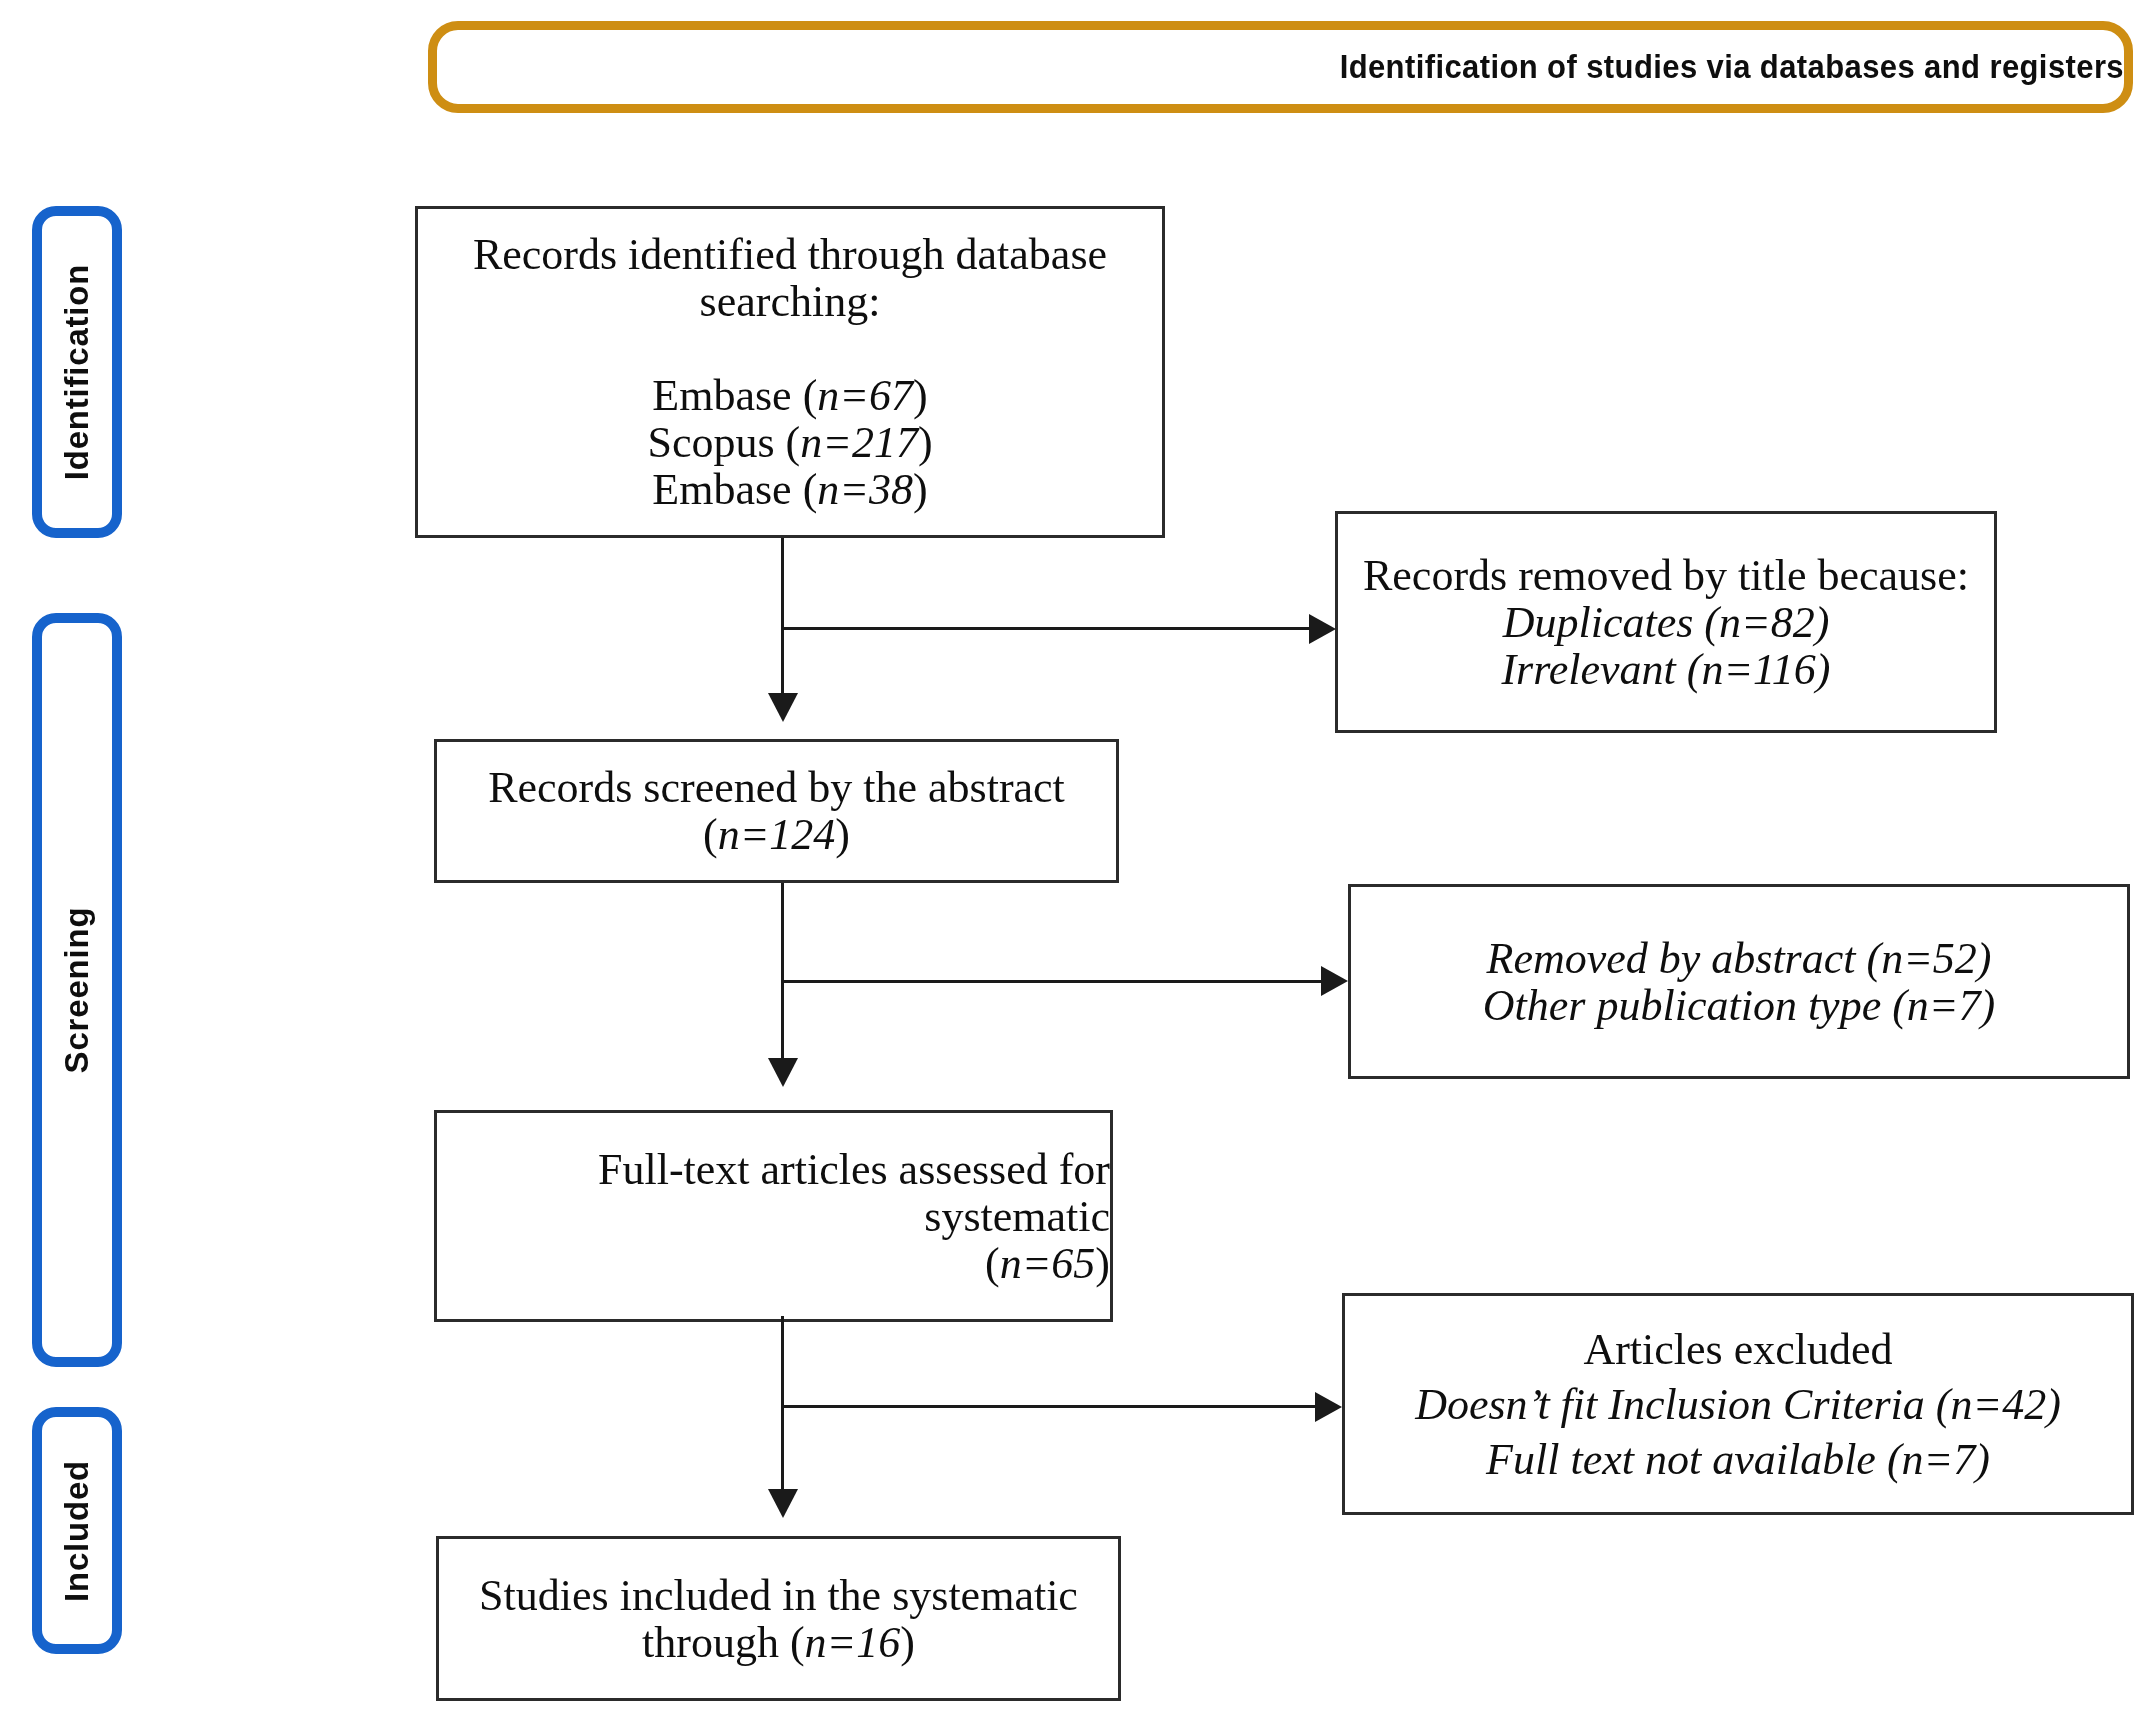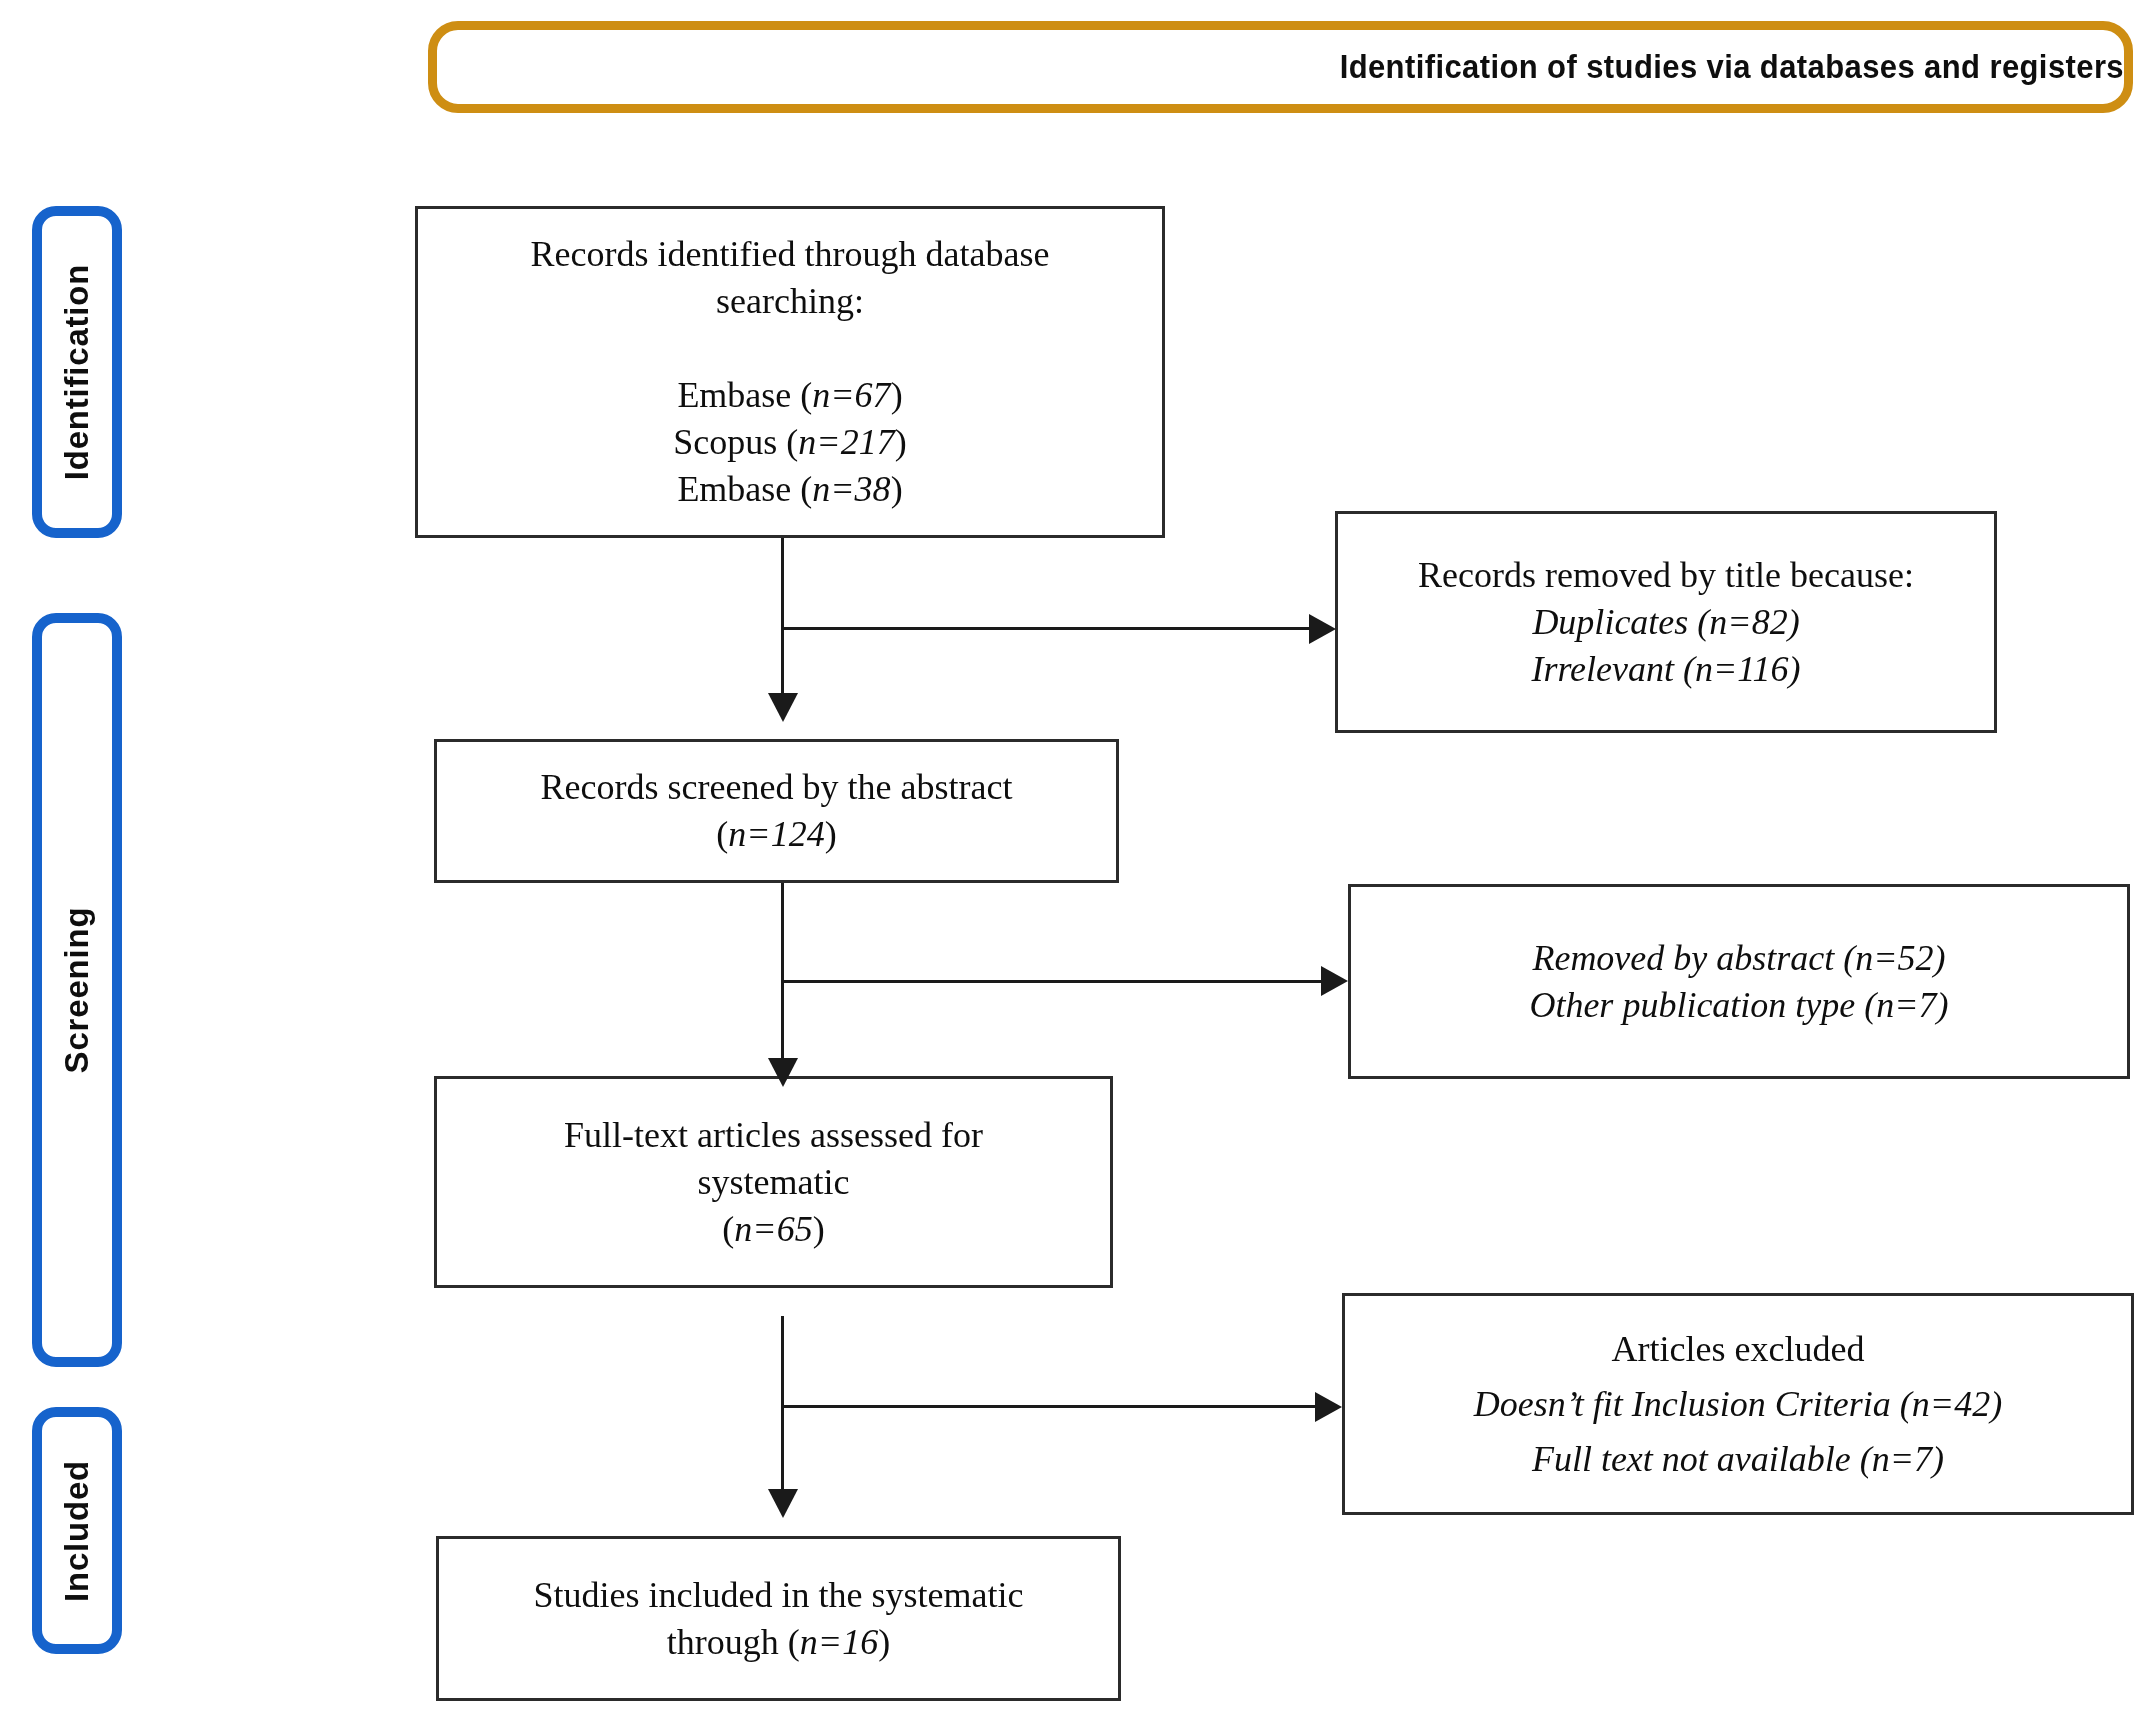--- a/index.html
+++ b/index.html
@@ -61,28 +61,28 @@
   #side-included{top:1407px;height:247px;}
   
   .flow-box{
     position:absolute;
     border:3.4px solid var(--c-box);
     box-sizing:border-box;
     background:#ffffff;
     display:flex;flex-direction:column;
     align-items:center;justify-content:center;
     text-align:center;
-    font-size:36px;
+    font-size:44px;
     line-height:47px;
   }
   .flow-box .line{min-height:47px;width:100%;}
   .flow-box .seg-it{font-style:italic;}
   #box-identified{left:415px;top:206px;width:750px;height:332px;}
   #box-screened{left:434px;top:739px;width:685px;height:144px;}
-  #box-fulltext{left:434px;top:1076px;width:679px;height:212px;}
+  #box-fulltext{left:434px;top:1110px;width:679px;height:212px;text-align:right;}
   #box-included{left:436px;top:1536px;width:685px;height:165px;}
   #box-removed-title{left:1335px;top:511px;width:662px;height:222px;}
   #box-records-excluded{left:1348px;top:884px;width:782px;height:195px;}
   #box-articles-excluded{left:1342px;top:1293px;width:792px;height:222px;gap:8px;}
   
   .vline{position:absolute;width:3.4px;background:var(--c-arrow);}
   .hline{position:absolute;height:3.4px;background:var(--c-arrow);}
   .head-down{
     position:absolute;width:0;height:0;
     border-left:15.3px solid transparent;

